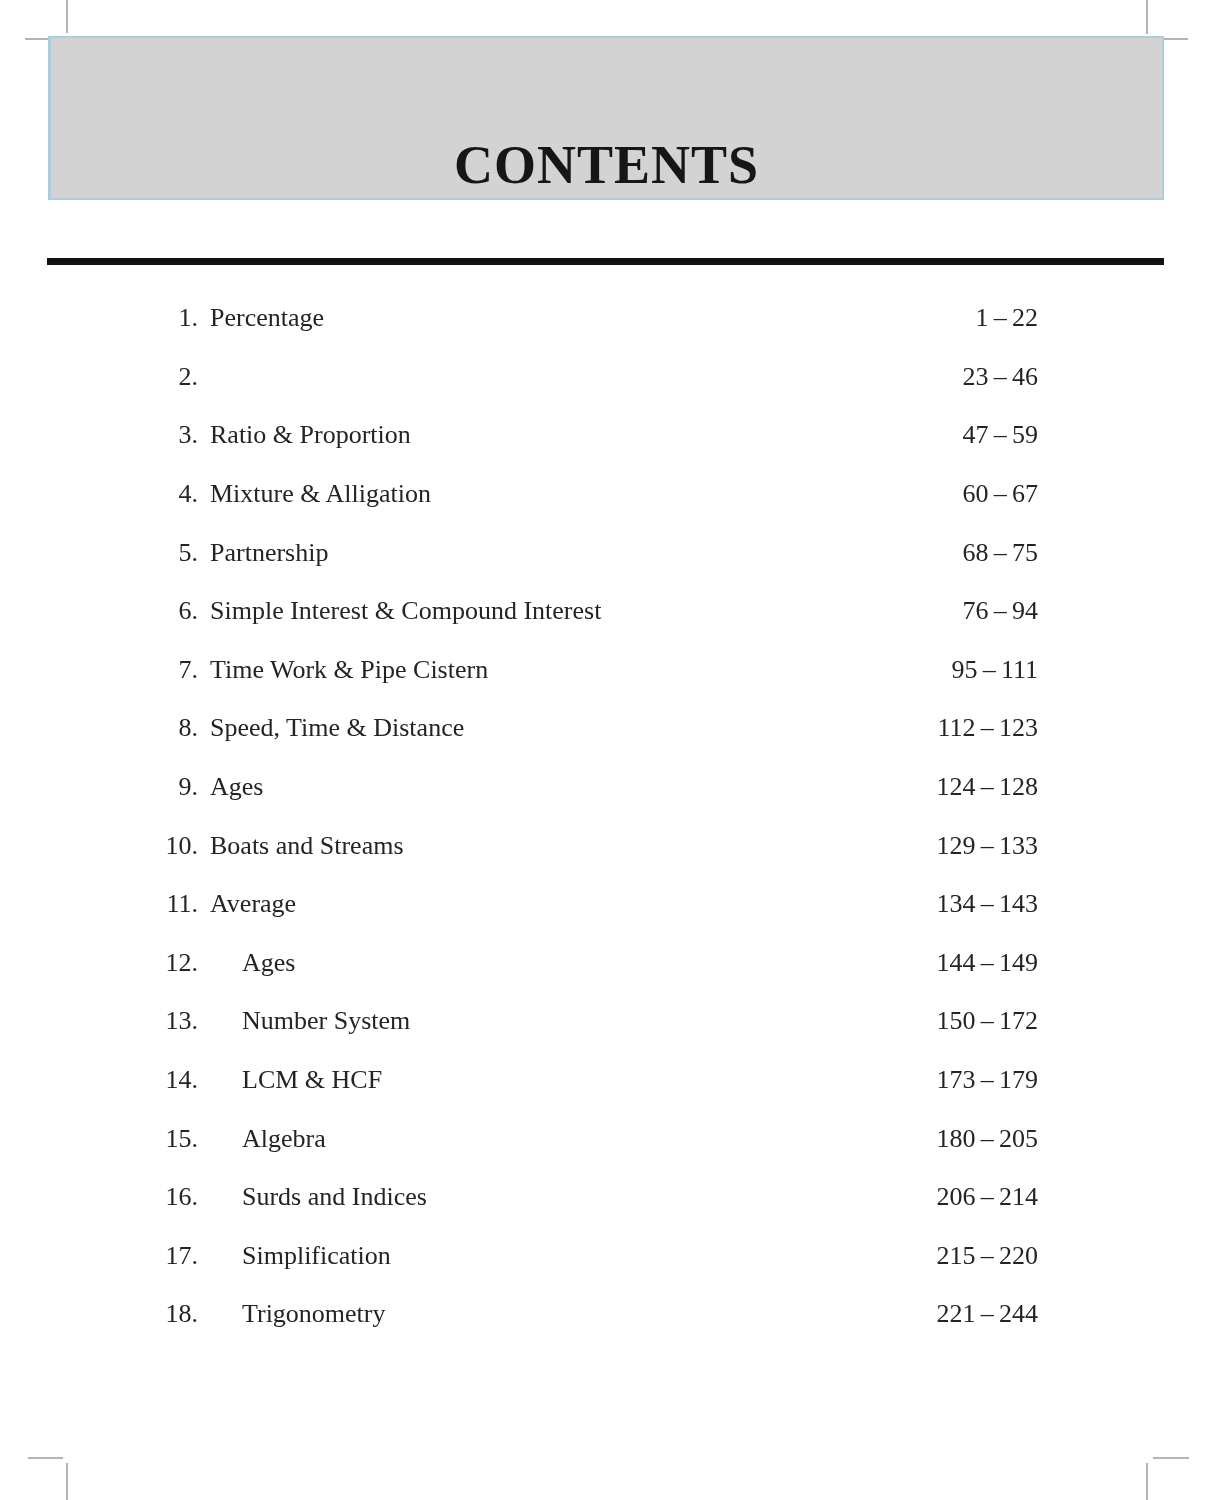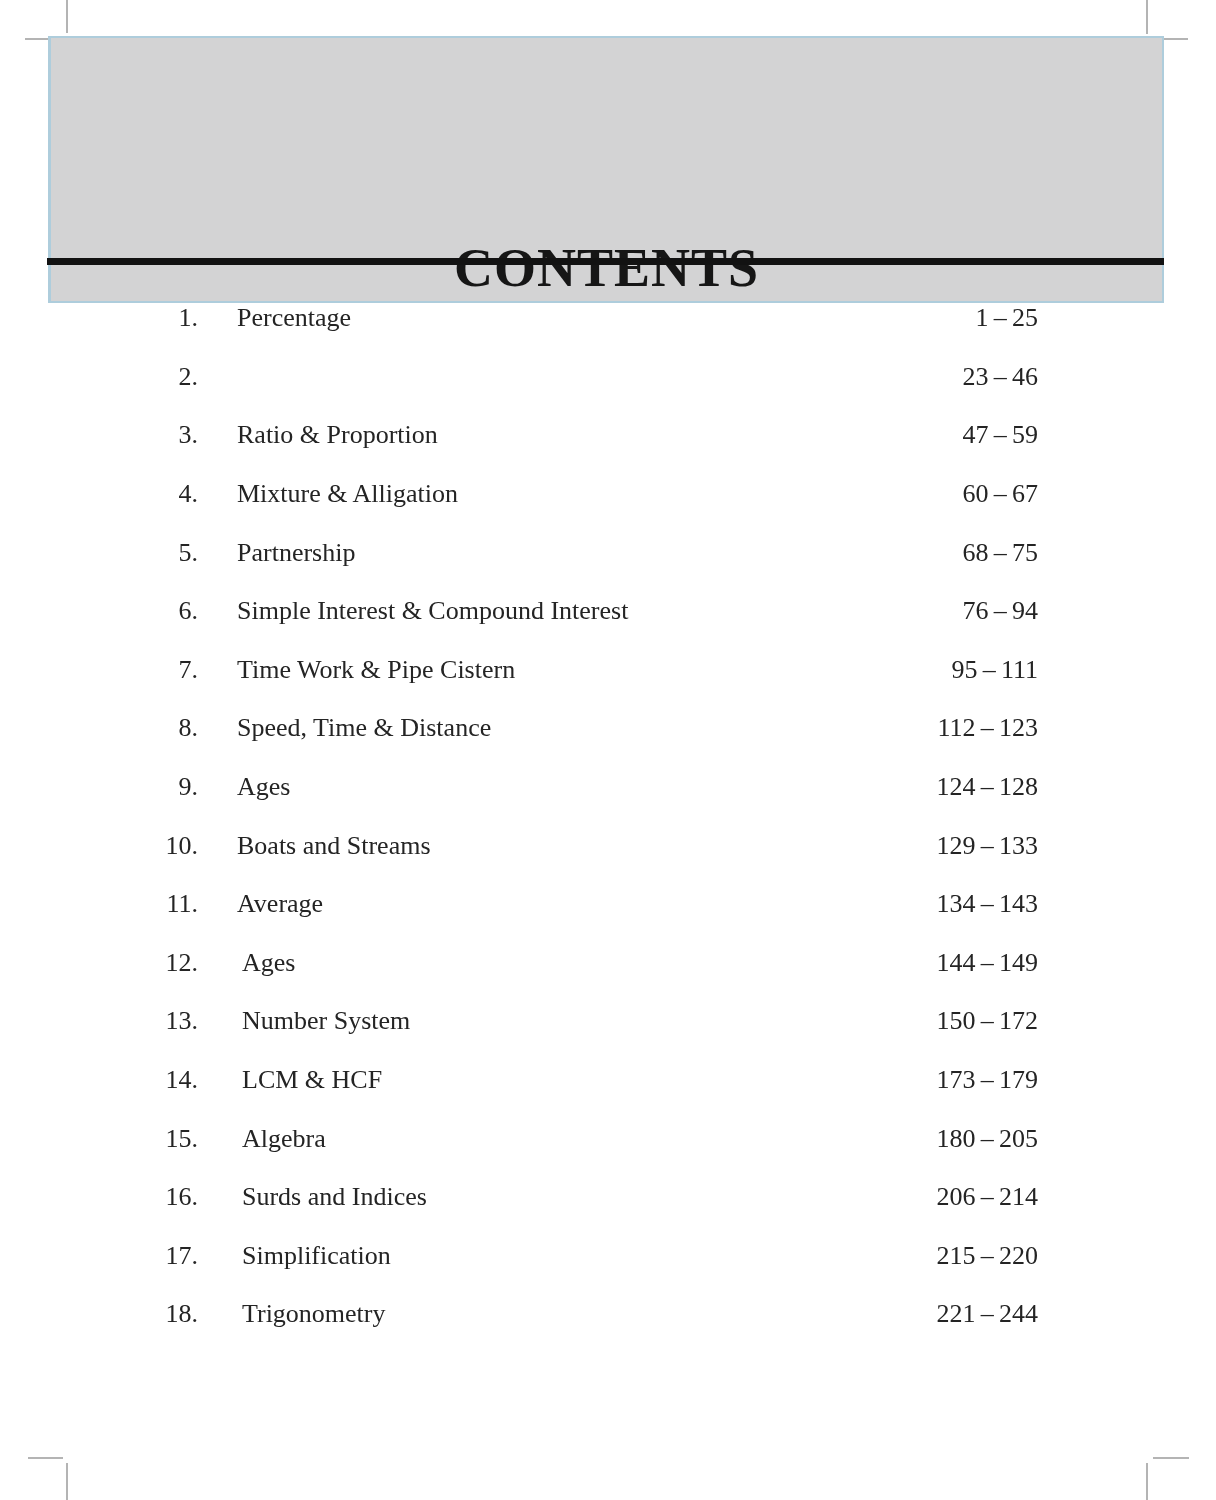--- a/index.html
+++ b/index.html
@@ -19,21 +19,21 @@
   .crop {
     position: absolute;
     background: #b4b4b4;
   }
   
   .header-box {
     position: absolute;
     left: 48px;
     top: 36px;
     width: 1116px;
-    height: 267px;
+    height: 164px;
     box-sizing: border-box;
     background: var(--header-bg, #d3d3d4);
     border: 2px solid var(--header-border, #aecddc);
     border-left-width: 3px;
   }
   .header-title {
     position: absolute;
     left: 0;
     right: 0;
     bottom: 6px;
@@ -69,21 +69,21 @@
     box-sizing: border-box;
     font-size: 26px;
     color: var(--text, #242424);
   }
   .toc-num {
     flex: none;
     width: 50px;
     text-align: right;
   }
   .toc-title {
-    margin-left: 39px;
+    margin-left: 12px;
     white-space: nowrap;
   }
   .toc-title.indent2 {
     margin-left: 44px;
   }
   .toc-pages {
     margin-left: auto;
     white-space: nowrap;
   }
 </style>
@@ -103,21 +103,21 @@
 
   <div class="header-box">
     <div class="header-title">CONTENTS</div>
   </div>
   <div class="rule"></div>
 
   <div class="toc">
     <div class="toc-row">
       <span class="toc-num">1.</span>
       <span class="toc-title">Percentage</span>
-      <span class="toc-pages">1 – 25</span>
+      <span class="toc-pages">1 – 22</span>
     </div>
 
     <div class="toc-row">
       <span class="toc-num">2.</span>
       <span class="toc-pages">23 – 46</span>
     </div>
 
     <div class="toc-row">
       <span class="toc-num">3.</span>
       <span class="toc-title">Ratio &amp; Proportion</span>

